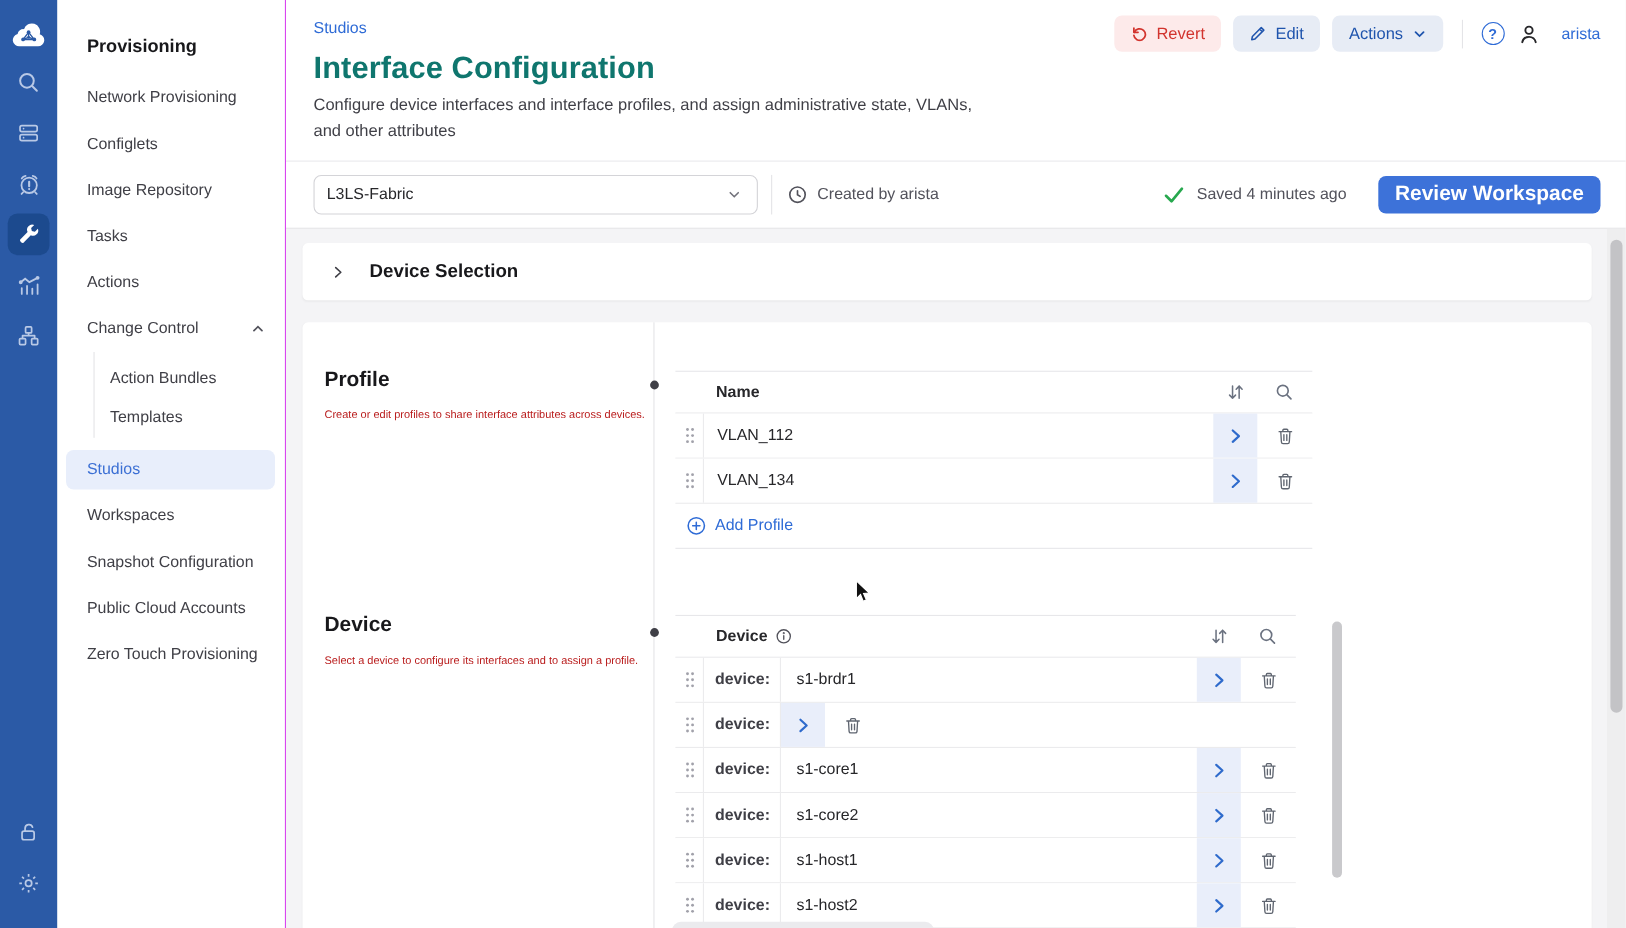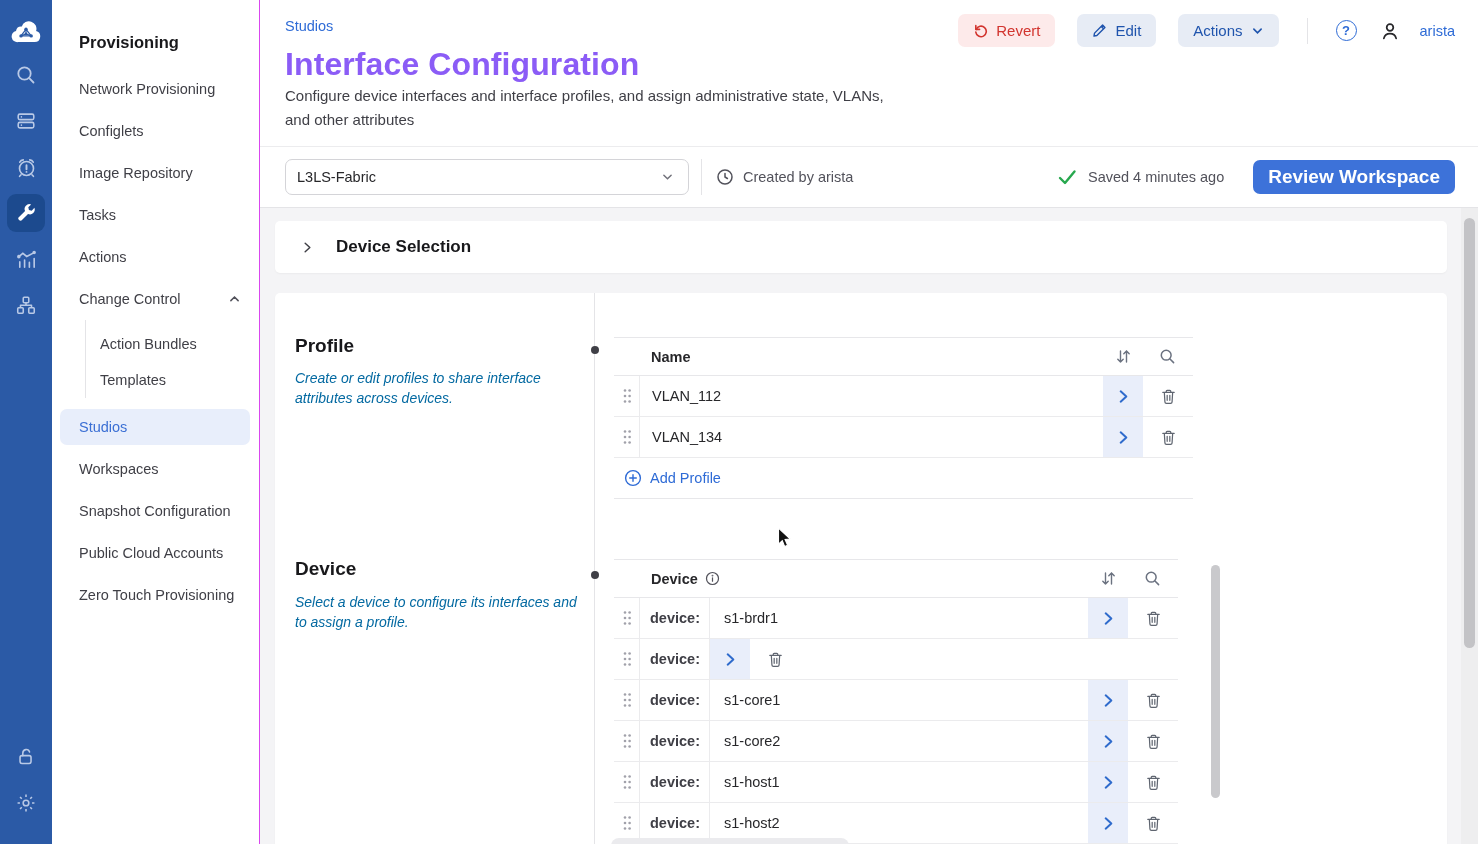--- a/index.html
+++ b/index.html
@@ -25,24 +25,24 @@
   .nav-subitem { height:36px; display:flex; align-items:center; padding-left:14px; color:#3f3f46; cursor:pointer; }
   .nav-selected { margin:11px 10px 0 8px; width:190px; height:36px; background:#e8eefb; border-radius:7px;
     display:flex; align-items:center; padding-left:19px; color:#3b6fd4; cursor:pointer; }
   .nav-list2 { margin-top:3px; }
 
   
   .main { position:absolute; left:260px; top:0; width:1218px; height:844px; background:#f4f4f6; overflow:hidden; }
 
   .page-header { position:absolute; left:0; top:0; width:100%; height:146px; background:#fff; }
   .breadcrumb { position:absolute; left:25px; top:18px; color:#2e6bd6; font-size:14.5px; cursor:pointer; }
-  .page-title { position:absolute; left:25px; top:46px; font-size:32px; font-weight:700; color:#8b5cf6; letter-spacing:.1px; }
+  .page-title { position:absolute; left:25px; top:46px; font-size:28px; font-weight:700; color:#0f766e; letter-spacing:.1px; }
   .page-desc { position:absolute; left:25px; top:84px; width:612px; font-size:15px; line-height:24px; color:#3f3f46; }
 
-  .hdr-actions { position:absolute; top:14px; right:23px; display:flex; align-items:center; gap:22px; }
+  .hdr-actions { position:absolute; top:14px; right:23px; display:flex; align-items:center; gap:11px; }
   .btn { height:33px; border-radius:7px; display:flex; align-items:center; gap:8px; padding:0 15px;
     font-size:15px; cursor:pointer; white-space:nowrap; }
   .btn-revert { background:#fdeaea; color:#d2342e; font-weight:500; }
   .btn-soft { background:#e7ecf5; color:#1f54ad; font-weight:500; }
   .hdr-div { width:1px; height:26px; background:#e4e4e7; margin:0 6px; }
   .help-circle { width:21px; height:21px; border:1.6px solid #2e6bd6; border-radius:50%; color:#2e6bd6;
     font-size:13px; font-weight:700; display:flex; align-items:center; justify-content:center; cursor:pointer; }
   .user-wrap { display:flex; align-items:center; gap:7px; cursor:pointer; }
   .user-name { color:#2e6bd6; font-size:14.5px;margin-left:12px; }
 
@@ -65,21 +65,21 @@
   .card-ds-chev { margin-left:26px; display:flex; }
   .card-ds-title { margin-left:22px; font-size:17px; font-weight:700; color:#18181b; }
 
   .card-main { left:15px; top:85px; width:1172px; height:560px; border-radius:5px 5px 0 0; }
   .vdivider { position:absolute; left:319px; top:0; bottom:0; width:1px; background:#e4e4e7; }
   .tl-dot { position:absolute; left:315.5px; width:8px; height:8px; border-radius:50%; background:#3f3f46; }
   .dot-profile { top:53px; }
   .dot-device { top:278px; }
 
   .sec-title { position:absolute; left:20px; font-size:19px; font-weight:700; color:#18181b; }
-  .sec-desc { position:absolute; left:20px; width:292px; font-size:14px; line-height:20px; color:#0369a1;font-style:italic; }
+  .sec-desc { position:absolute; left:20px; width:292px; font-size:10px; line-height:20px; color:#b91c1c; }
   .t-profile { top:42px; } .d-profile { top:75px; }
   .t-device { top:265px; } .d-device { top:299px; }
 
   .dtable { position:absolute; }
   .ptable-pos { left:339px; top:44px; width:579px; }
   .dtable-pos { left:339px; top:266px; width:564px; }
   .thead { display:flex; align-items:center; height:39px; border-top:1px solid #e7e7ea; border-bottom:1px solid #e7e7ea; }
   .thead-label { margin-left:37px; font-weight:600; color:#27272a; display:flex; align-items:center; gap:7px; }
   .thead-icons { margin-left:auto; display:flex; align-items:center; gap:27px; padding-right:17px; }
   .trow { display:flex; align-items:stretch; height:41px; border-bottom:1px solid #ebebed; background:#fff; }

